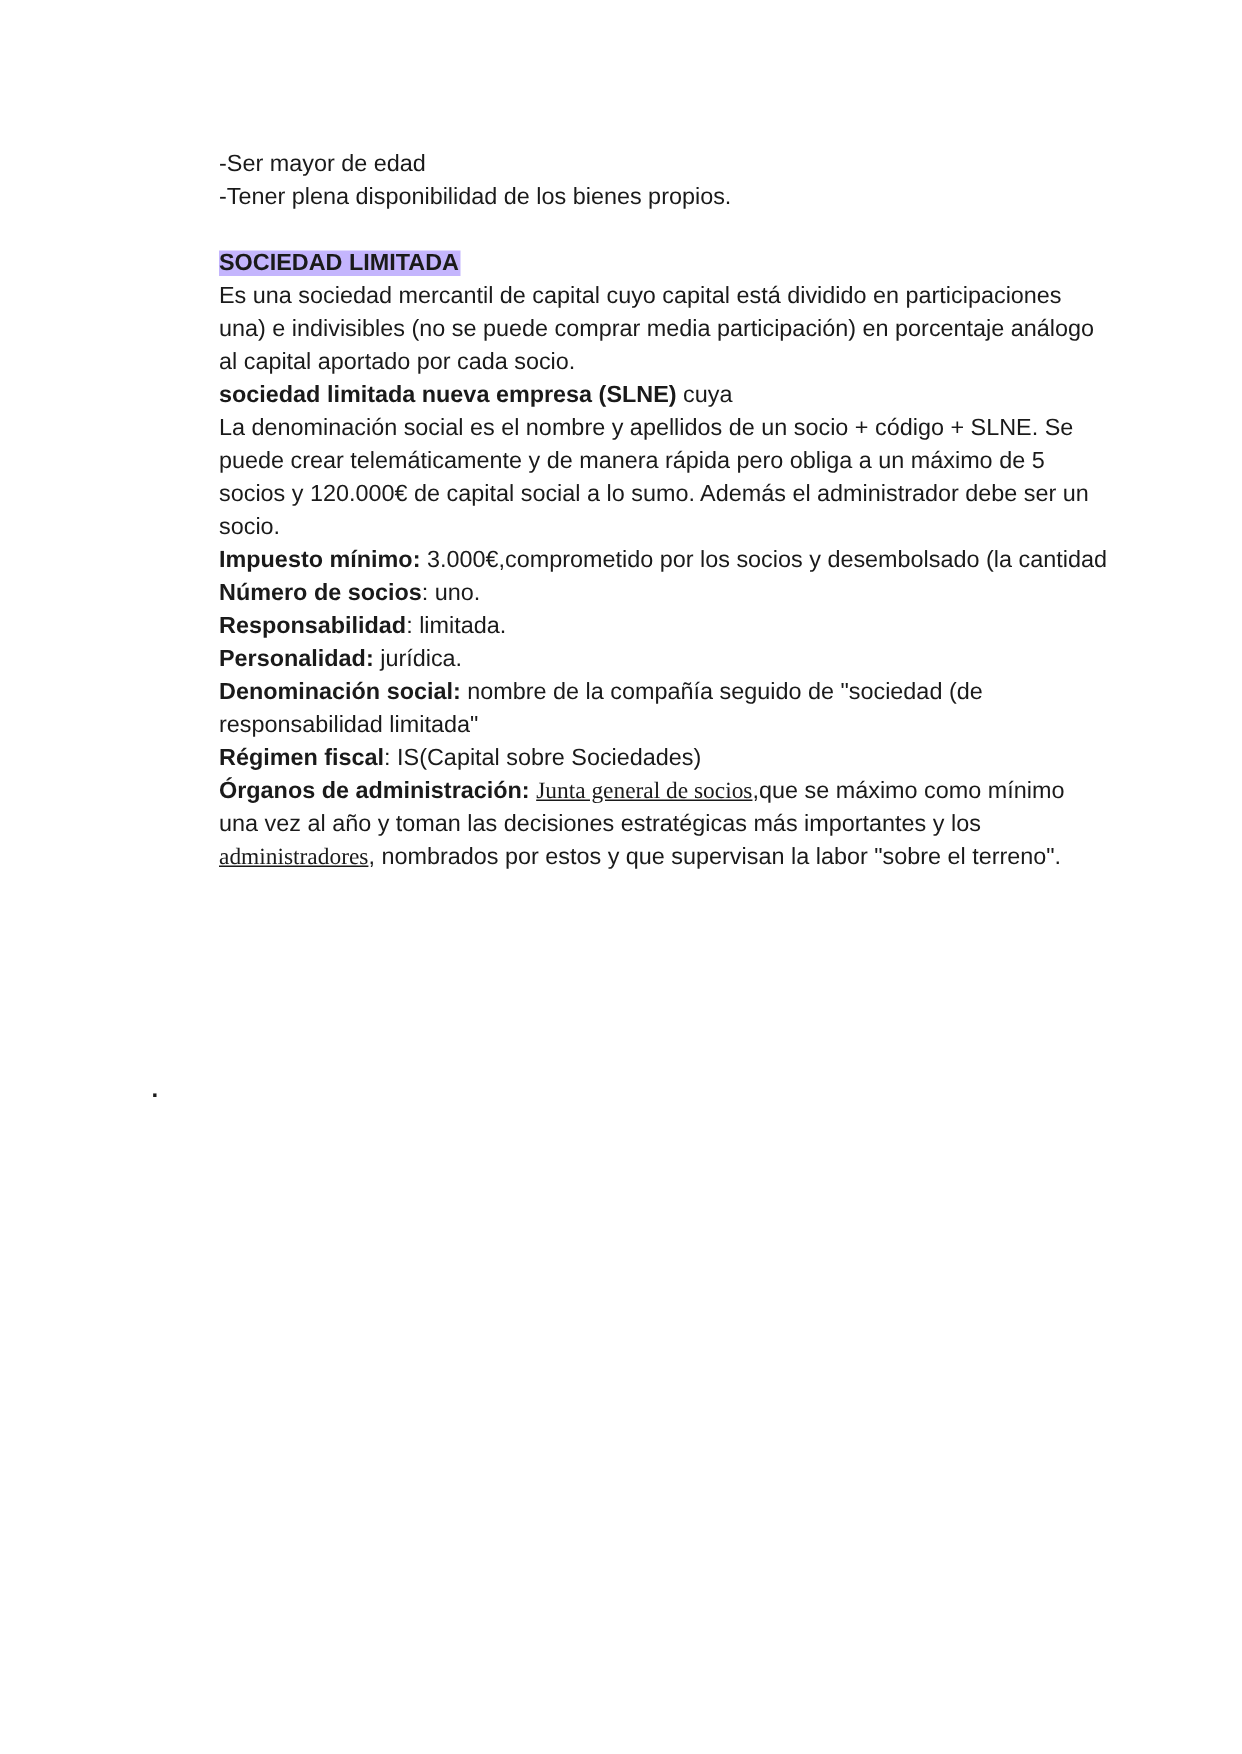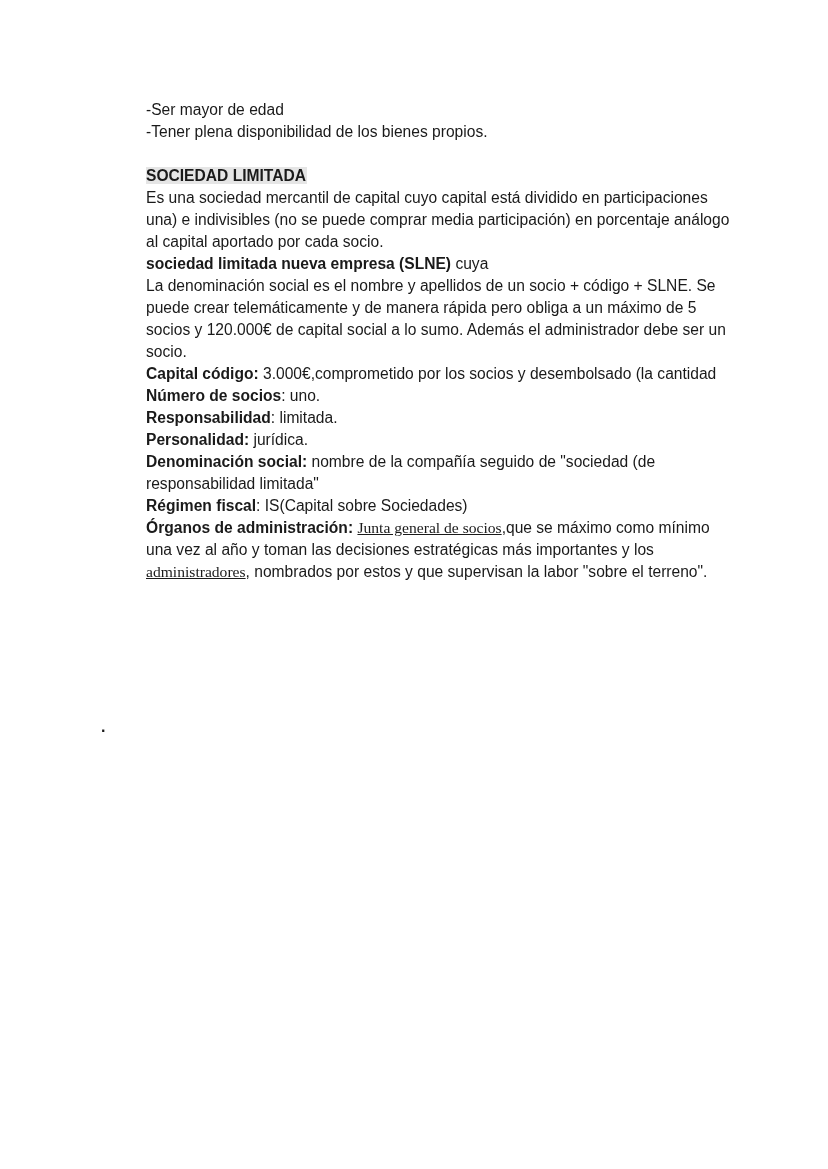--- a/index.html
+++ b/index.html
@@ -2,21 +2,21 @@
 <html><head>
 <meta charset="utf-8">
 <style>
   html, body { margin: 0; padding: 0; background: #ffffff; }
   body { width: 828px; height: 1169px; position: relative; overflow: hidden;
          font-family: "Liberation Sans", sans-serif; color: #1a1a1a; }
   .page { position: absolute; left: 100px; top: 99px; width: 640px;
           font-size: 15.6px; line-height: 22px; margin-left: 46px; }
   .line { display: block; white-space: nowrap; }
   .gap { height: 22px; }
-  .hl { background: #e5e5e5; font-weight: bold; padding: 0 1px 0 0; }
+  .hl { background: #c4b5fd; font-weight: bold; padding: 0 1px 0 0; }
   b { font-weight: bold; }
   u { text-decoration: underline; font-family: Liberation Serif, serif; }
   .dot { position: absolute; left: 101px; top: 718px; font-size: 16px; font-weight: bold; }
 </style>
 </head>
 <body>
 
 <div class="page">
   <span class="line">-Ser mayor de edad</span>
   <span class="line">-Tener plena disponibilidad de los bienes propios.</span>
@@ -24,21 +24,21 @@
   <span class="line"><span class="hl">SOCIEDAD LIMITADA</span></span>
   <span class="line">Es una sociedad mercantil de capital cuyo capital está dividido en participaciones</span>
   <span class="line">una) e indivisibles (no se puede comprar media participación) en porcentaje análogo</span>
   <span class="line">al capital aportado por cada socio.</span>
   <span class="line"><b>sociedad limitada nueva empresa (SLNE)</b><span> cuya</span></span>
   <span class="line">La denominación social es el nombre y apellidos de un socio + código + SLNE. Se</span>
   <span class="line">puede crear telemáticamente y de manera rápida pero obliga a un máximo de 5</span>
   <span class="line">socios y 120.000€ de capital social a lo sumo. Además el administrador debe ser un</span>
   <span class="line">socio.</span>
 
-  <span class="line"><b>Capital código:</b><span> 3.000€,comprometido por los socios y desembolsado (la cantidad</span></span>
+  <span class="line"><b>Impuesto mínimo:</b><span> 3.000€,comprometido por los socios y desembolsado (la cantidad</span></span>
   <span class="line"><b>Número de socios</b><span>: uno.</span></span>
   <span class="line"><b>Responsabilidad</b><span>: limitada.</span></span>
   <span class="line"><b>Personalidad:</b><span> jurídica.</span></span>
   <span class="line"><b>Denominación social:</b><span> nombre de la compañía seguido de "sociedad (de</span></span>
   <span class="line">responsabilidad limitada"</span>
   <span class="line"><b>Régimen fiscal</b><span>: IS(Capital sobre Sociedades)</span></span>
   <span class="line"><b>Órganos de administración:</b> <u>Junta general de socios</u><span>,que se máximo como mínimo</span></span>
   <span class="line">una vez al año y toman las decisiones estratégicas más importantes y los</span>
   <span class="line"><u>administradores</u><span>, nombrados por estos y que supervisan la labor "sobre el terreno".</span></span>
 </div>

